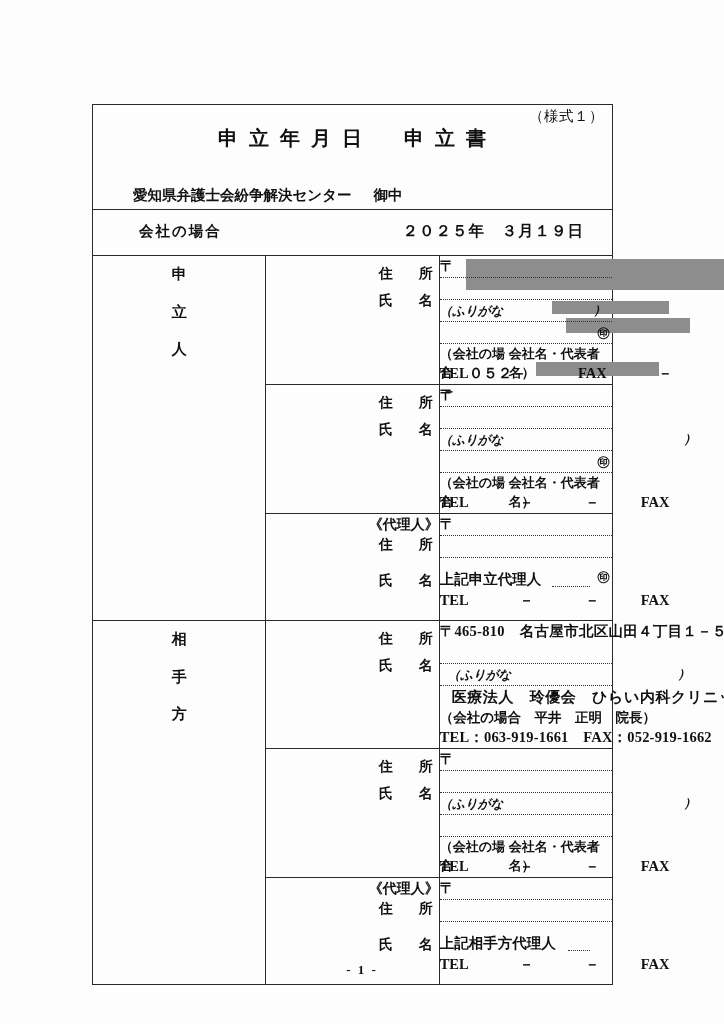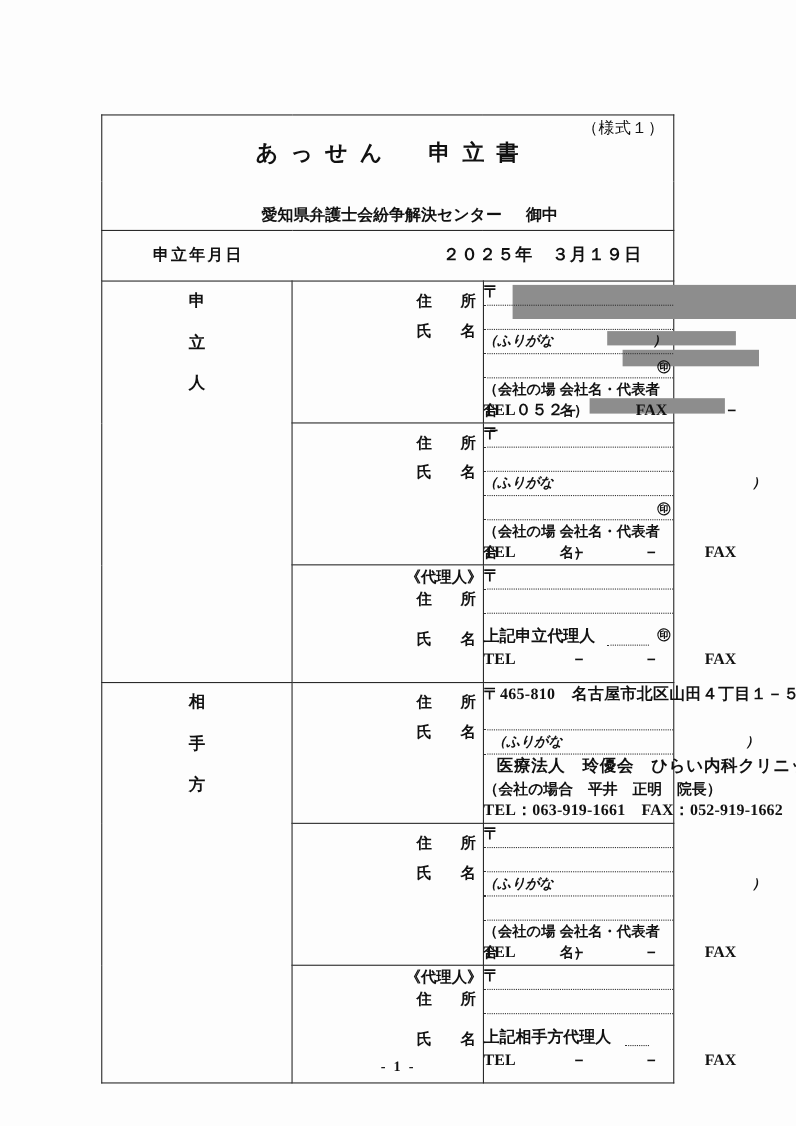--- a/index.html
+++ b/index.html
@@ -64,21 +64,21 @@
   }
   .addressee-cell {
     height: 44px;
     position: relative;
     border-top: none !important;
   }
   .addressee {
     position: absolute;
     left: 0; right: 0;
     bottom: 4px;
-    text-align: center;
+    text-align: left;
     font-size: 14.5px;
     font-weight: bold;
     padding-left: 40px;
   }
   .addressee .honorific { margin-left: 22px; }
 
   .date-cell {
     height: 45px;
     position: relative;
   }
@@ -259,35 +259,35 @@
 <body>
 
 <div class="page">
 
   <table class="form-table">
 
     <tbody>
         <tr>
       <td class="title-cell" colspan="3">
         <div class="form-no">（様式１）</div>
-        <div class="doc-title">あっせん　申立書</div>
+        <div class="doc-title">申立年月日　申立書</div>
       </td>
     </tr>
 
     <tr>
       <td class="addressee-cell" colspan="3">
         <div class="addressee">
           <span>愛知県弁護士会紛争解決センター</span><span class="honorific">御中</span>
         </div>
       </td>
     </tr>
 
     <tr>
       <td class="date-cell" colspan="3">
-        <div class="date-label">申立年月日</div>
+        <div class="date-label">会社の場合</div>
         <div class="date-value">２０２５年　３月１９日</div>
       </td>
     </tr>
 
     <tr>
       <td class="party-col" rowspan="3">
         <span>申</span>
         <span>立</span>
         <span>人</span>
       </td>

